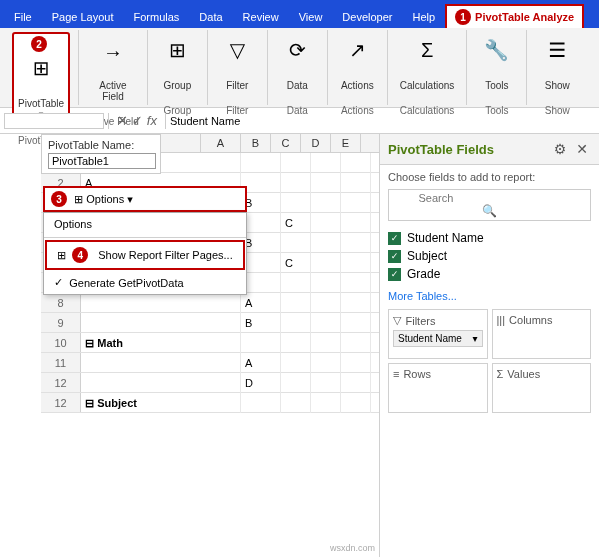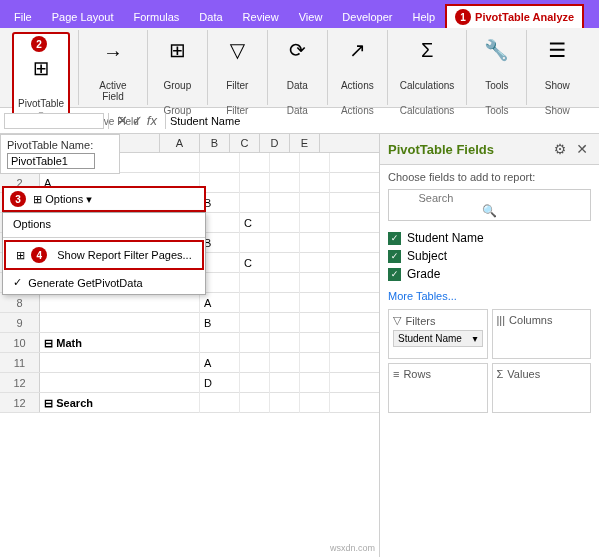--- a/index.html
+++ b/index.html
@@ -1,21 +1,21 @@
 <!DOCTYPE html>
 <html><head>
   <meta charset="utf-8">
   <style>
     * { box-sizing: border-box; margin: 0; padding: 0; }
     body { font-family: 'Segoe UI', Arial, sans-serif; font-size: 12px; background: #fff; width: 599px; height: 557px; overflow: hidden; }
 
     
     .ribbon-tabs {
       display: flex;
-      background: #8b5cf6;
+      background: #1d4ed8;
       height: 28px;
       align-items: flex-end;
       padding-left: 4px;
     }
     .ribbon-tab {
       padding: 4px 10px;
       font-size: 11px;
       color: #fff;
       cursor: pointer;
       height: 22px;
@@ -135,20 +135,21 @@
     }
     .formula-bar-content {
       flex: 1;
       font-size: 11px;
     }
 
     
     .main-area {
       display: flex;
       height: calc(557px - 28px - 80px - 26px);
+      margin-left: 41px;
     }
 
     
     .sheet-area {
       flex: 1;
       display: flex;
       flex-direction: column;
       overflow: hidden;
       position: relative;
     }
@@ -217,21 +218,21 @@
       border: 1px solid #ccc;
       padding: 4px 6px;
       z-index: 10;
       width: 120px;
     }
     .pivot-name-label {
       font-size: 11px;
       color: #333;
     }
     .pivot-name-input {
-      width: 88px;
+      width: 108px;
       border: 1px solid #999;
       font-size: 11px;
       padding: 1px 3px;
       margin-top: 2px;
     }
 
     
     .options-dropdown-container {
       position: absolute;
       top: 48px;
@@ -662,21 +663,21 @@
         <div class="row-num">12</div>
         <div class="cell w-large"></div>
         <div class="cell w-small">D</div>
         <div class="cell w-med"></div>
         <div class="cell w-med"></div>
         <div class="cell w-med"></div>
       </div>
 
       <div class="sheet-row">
         <div class="row-num">12</div>
-        <div class="cell w-large bold">⊟ Search</div>
+        <div class="cell w-large bold">⊟ Subject</div>
         <div class="cell w-small"></div>
         <div class="cell w-med"></div>
         <div class="cell w-med"></div>
         <div class="cell w-med"></div>
       </div>
 
     </div>
 
     <div class="watermark">wsxdn.com</div>
   </div>

